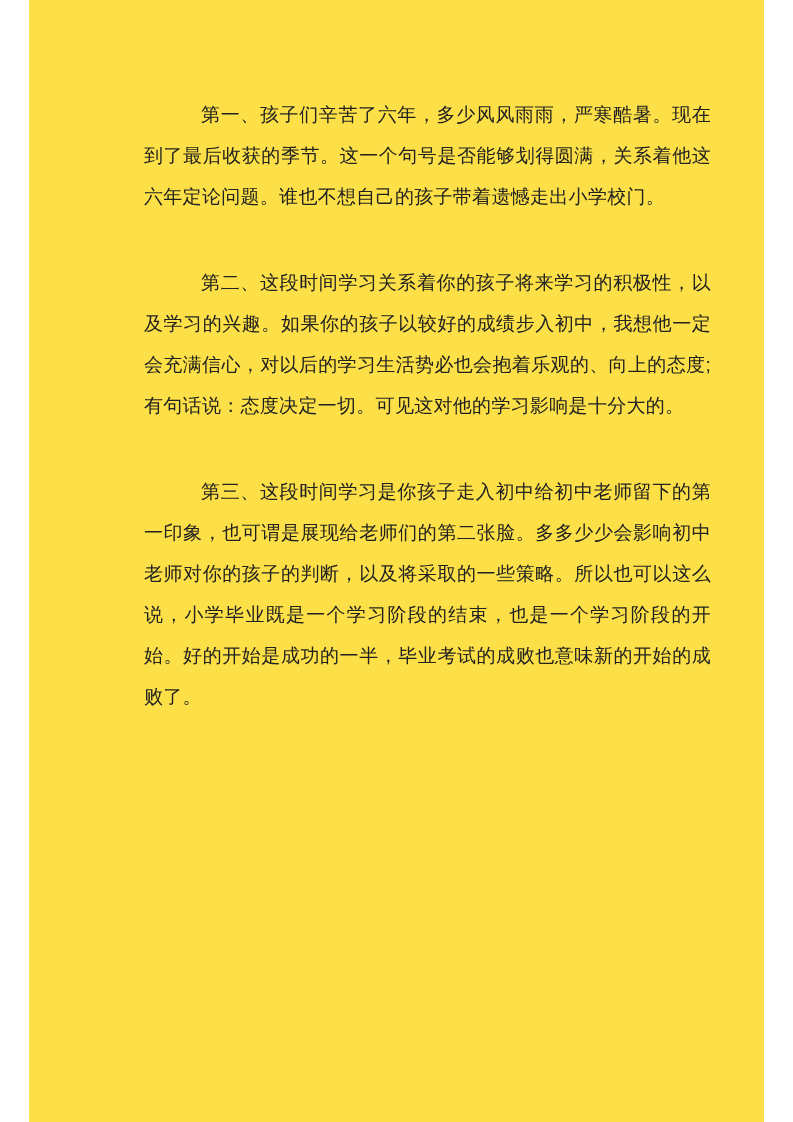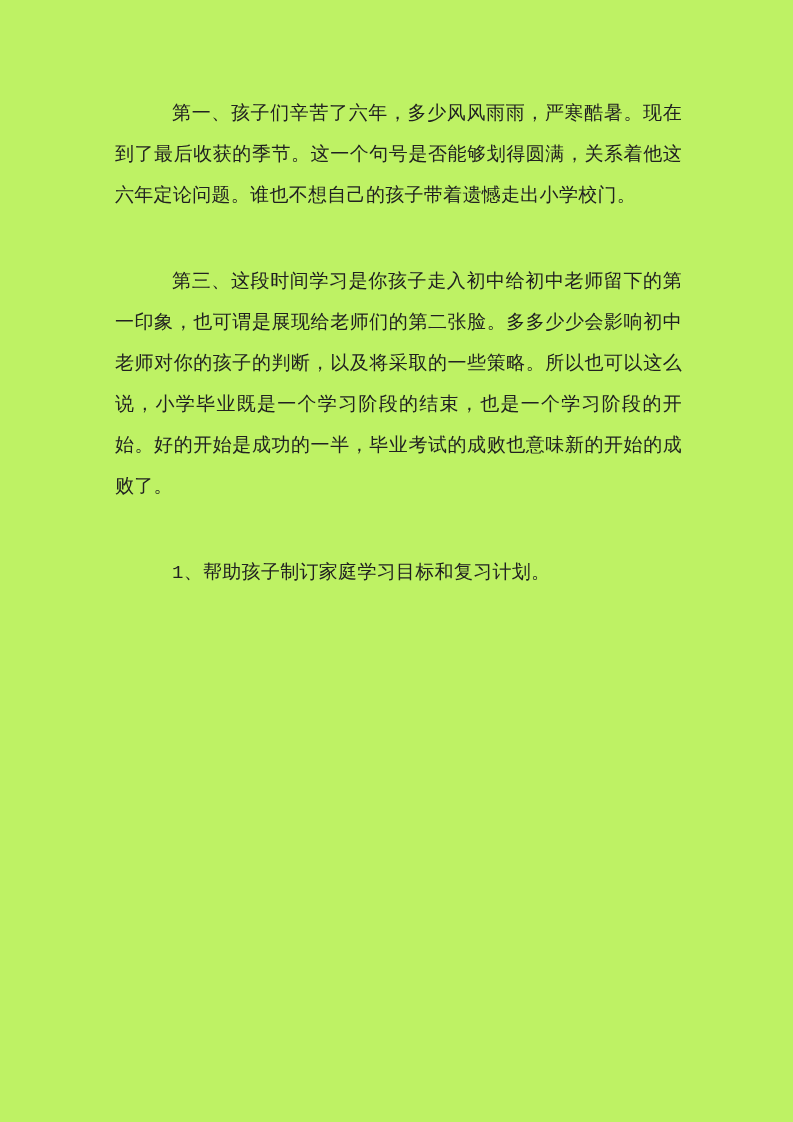--- a/index.html
+++ b/index.html
@@ -2,26 +2,26 @@
 <html><head>
 <meta charset="utf-8">
 <style>
   html, body {
     margin: 0;
     padding: 0;
     background: #ffffff;
   }
   .page {
     position: relative;
-    width: 793px;
+    width: 735px;
     height: 1122px;
     margin: 0 auto;
-    background: #bef264;
+    background: #fde047;
     overflow: hidden;
-    font-family: Liberation Mono, monospace;
+    font-family: Liberation Sans, sans-serif;
   }
   .content {
     position: absolute;
     left: 115px;
     top: 94px;
     width: 567px;
     color: #212121;
   }
   .content p {
     margin: 0 0 45px 0;
@@ -36,16 +36,16 @@
   .content p:last-child {
     margin-bottom: 0;
   }
 </style>
 </head>
 <body>
 
 <div class="page">
   <div class="content">
     <p>第一、孩子们辛苦了六年，多少风风雨雨，严寒酷暑。现在到了最后收获的季节。这一个句号是否能够划得圆满，关系着他这六年定论问题。谁也不想自己的孩子带着遗憾走出小学校门。</p>
+    <p>第二、这段时间学习关系着你的孩子将来学习的积极性，以及学习的兴趣。如果你的孩子以较好的成绩步入初中，我想他一定会充满信心，对以后的学习生活势必也会抱着乐观的、向上的态度;有句话说：态度决定一切。可见这对他的学习影响是十分大的。</p>
     <p>第三、这段时间学习是你孩子走入初中给初中老师留下的第一印象，也可谓是展现给老师们的第二张脸。多多少少会影响初中老师对你的孩子的判断，以及将采取的一些策略。所以也可以这么说，小学毕业既是一个学习阶段的结束，也是一个学习阶段的开始。好的开始是成功的一半，毕业考试的成败也意味新的开始的成败了。</p>
-    <p>1、帮助孩子制订家庭学习目标和复习计划。</p>
   </div>
 </div>
 
 </body></html>

